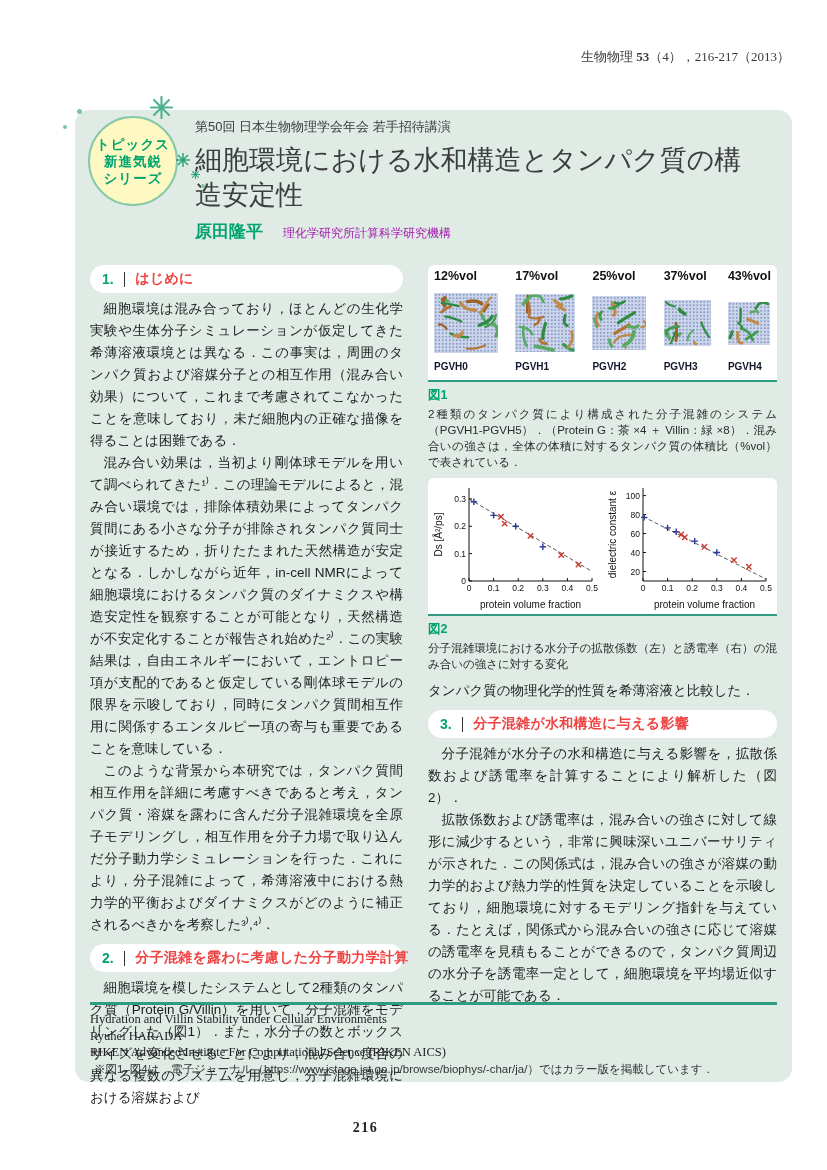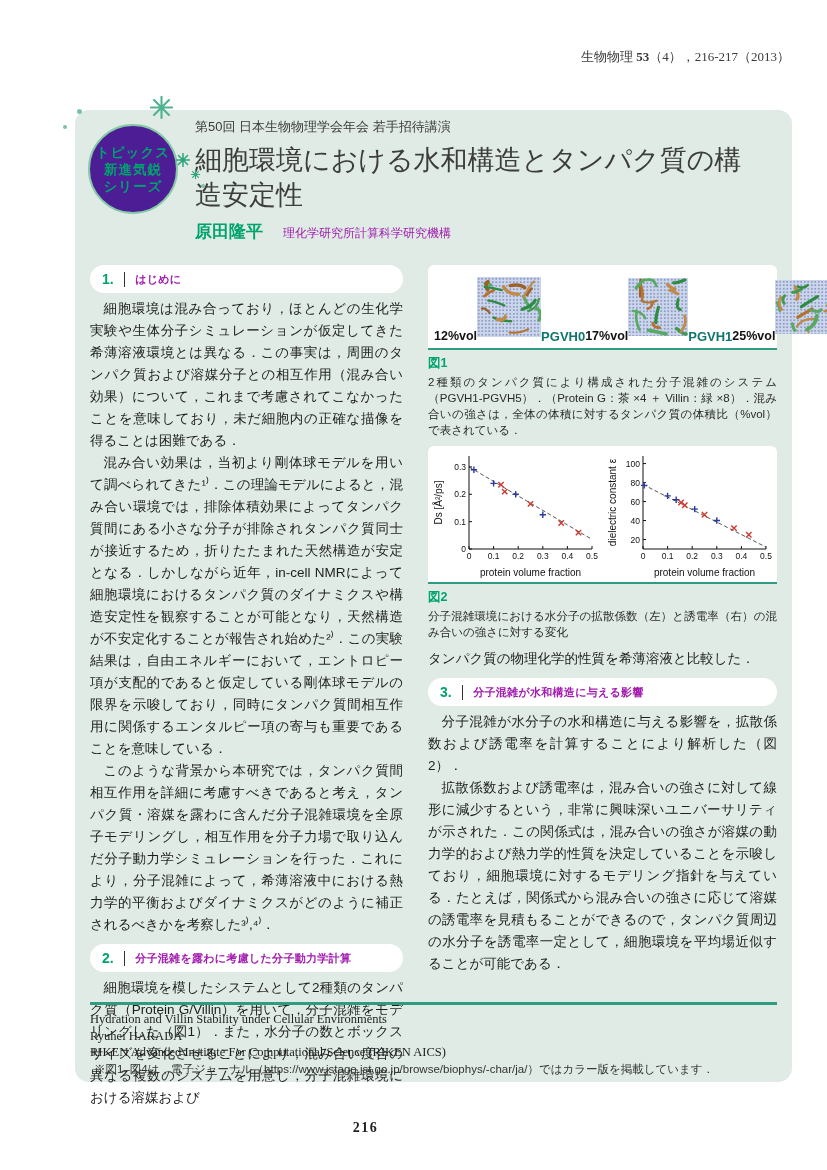--- a/index.html
+++ b/index.html
@@ -4,54 +4,54 @@
 <style>
   html,body{margin:0;padding:0;}
   body{width:827px;height:1170px;background:#fff;font-family:"Liberation Sans",sans-serif;position:relative;overflow:hidden;}
   .page{position:absolute;inset:0;}
 
   .journal-header{position:absolute;top:48px;right:37px;font-family:"Liberation Serif",serif;font-size:13px;color:#3a3a3a;}
   .journal-header b{font-weight:bold;}
 
   .panel{position:absolute;left:75px;top:110px;width:717px;height:972px;background:#dfebe4;border-radius:14px;}
 
-  .badge{position:absolute;left:13px;top:14px;width:86px;height:86px;background:#4c1d95;border:2.5px solid #85c9a7;border-radius:50%;display:flex;flex-direction:column;align-items:center;justify-content:center;color:#00a36d;font-weight:bold;font-size:13.5px;line-height:17px;letter-spacing:1px;z-index:2;}
+  .badge{position:absolute;left:13px;top:6px;width:86px;height:86px;background:#fef9c3;border:2.5px solid #85c9a7;border-radius:50%;display:flex;flex-direction:column;align-items:center;justify-content:center;color:#00a36d;font-weight:bold;font-size:13.5px;line-height:17px;letter-spacing:1px;z-index:2;}
 
   .spark{position:absolute;z-index:3;}
   .spark-dot{position:absolute;border-radius:50%;background:#7cc3a4;z-index:3;}
 
   .masthead{position:absolute;left:120px;top:8px;width:580px;}
   .series-line{font-size:13px;color:#3c3c3c;margin:0 0 7px 0;}
   .main-title{font-size:27px;line-height:35px;color:#3d3d3d;width:548px;margin:0;font-weight:normal;}
   .byline{margin-top:7px;display:flex;align-items:baseline;gap:20px;text-align:right;}
   .author{color:#00a36d;font-weight:bold;font-size:17px;}
   .affiliation{color:#a21caf;font-size:12px;}
 
   .col-left{position:absolute;left:15px;top:155px;width:313px;}
   .col-right{position:absolute;left:353px;top:155px;width:349px;}
 
   .pill{background:#fff;border-radius:15px;height:28px;display:flex;align-items:center;padding:0 12px;gap:10px;margin-bottom:5px;box-sizing:border-box;width:100%;}
   .pill-num{color:#00a36d;font-weight:bold;font-size:14px;flex:0 0 auto;}
   .pill-div{width:1.5px;height:15px;background:#333;flex:0 0 auto;}
-  .pill-title{color:#a21caf;font-weight:bold;font-size:11px;letter-spacing:0.3px;white-space:nowrap;}
+  .pill-title{color:#ef4444;font-weight:bold;font-size:14px;letter-spacing:0.3px;white-space:nowrap;}
   .pill-s2{margin-top:8px;}
   .pill-s3{margin-top:8px;}
 
   p.body{font-size:13.5px;line-height:22px;color:#1e1e1e;text-align:justify;margin:0;text-indent:1em;}
   p.noindent{text-indent:0;}
   p.cont{margin-top:8px;}
 
   .figbox{background:#fff;border-radius:6px 6px 0 0;border-bottom:2.5px solid #2f9b80;}
   .fig1-inner{display:flex;justify-content:space-between;align-items:stretch;padding:4px 6px 3px;}
-  .fig-panel{display:flex;flex-direction:row;align-items:flex-end;}
+  .fig-panel{display:flex;flex-direction:column;align-items:flex-start;}
   .vol-label{font-weight:bold;font-size:12.5px;color:#111;height:16px;}
   .box-wrap{height:76px;display:flex;align-items:center;justify-content:center;}
   .pbox{position:relative;background-color:#ccd5e9;background-image:radial-gradient(#8b9cc9 0.7px, rgba(0,0,0,0) 0.9px);background-size:3.5px 3.5px;}
   .pbox svg{position:absolute;inset:0;}
-  .pname{color:#0f766e;font-weight:bold;font-size:13px;height:16px;}
+  .pname{color:#0f172a;font-weight:bold;font-size:10px;height:16px;}
 
   .fig2-inner{display:flex;justify-content:space-between;padding:5px 4px 3px;}
 
   .figcap-label{color:#00a36d;font-weight:bold;font-size:12.5px;margin:5px 0 2px 0;}
   .figcap{font-size:11.5px;line-height:16px;color:#2b2b2b;text-align:justify;margin:0 0 8px 0;}
   .mt2{margin-top:0px;}
 
   .footrule{position:absolute;left:15px;width:687px;top:892px;height:2.5px;background:#2f9b80;}
   .foot-en{position:absolute;left:15px;top:901px;font-family:"Liberation Serif",serif;font-size:12.5px;line-height:16.5px;color:#1e1e1e;}
   .foot-note{position:absolute;left:19px;top:952px;font-size:11.5px;color:#333;}

